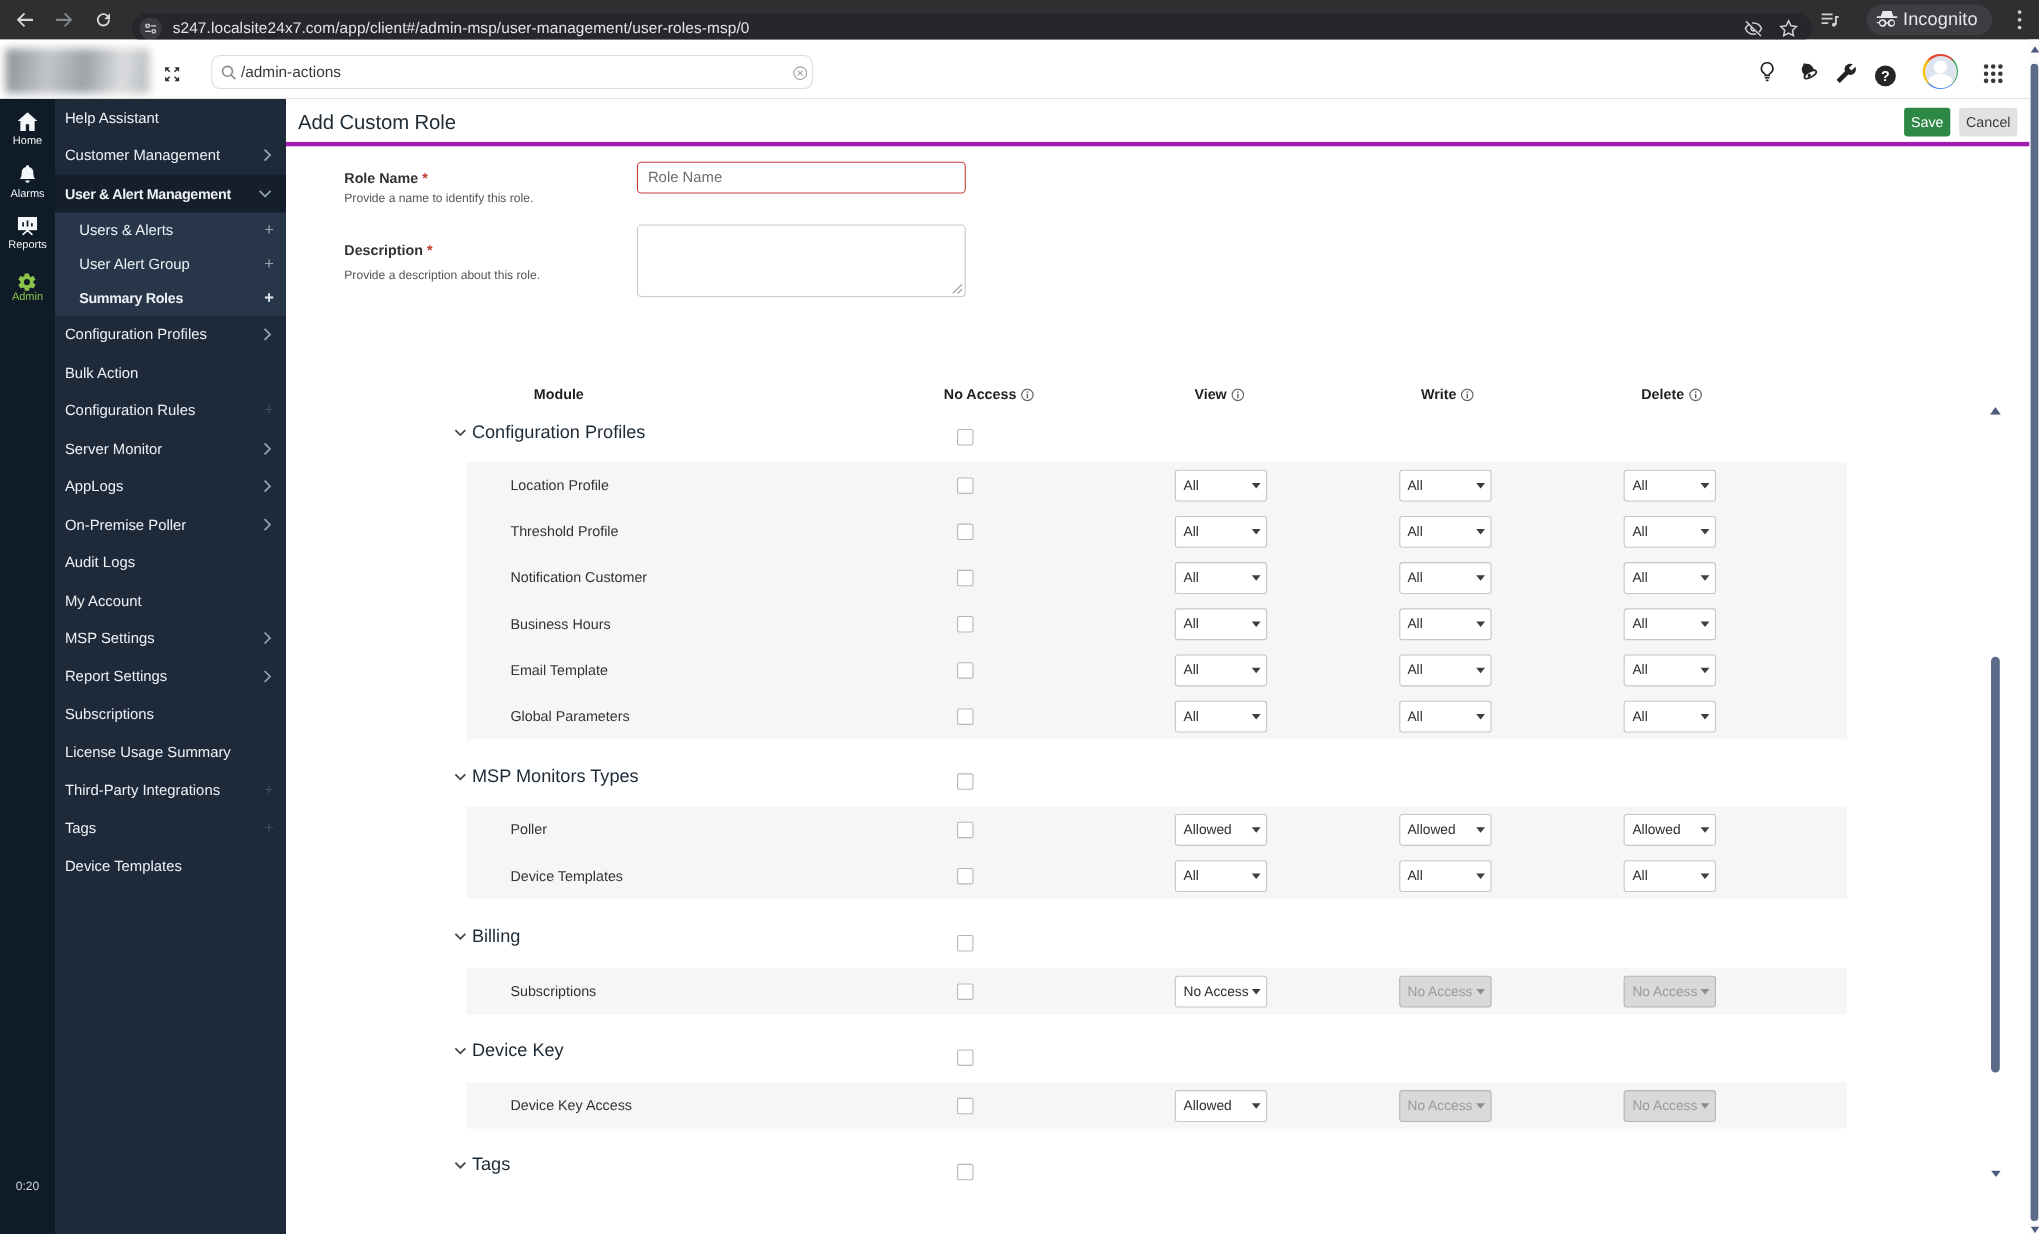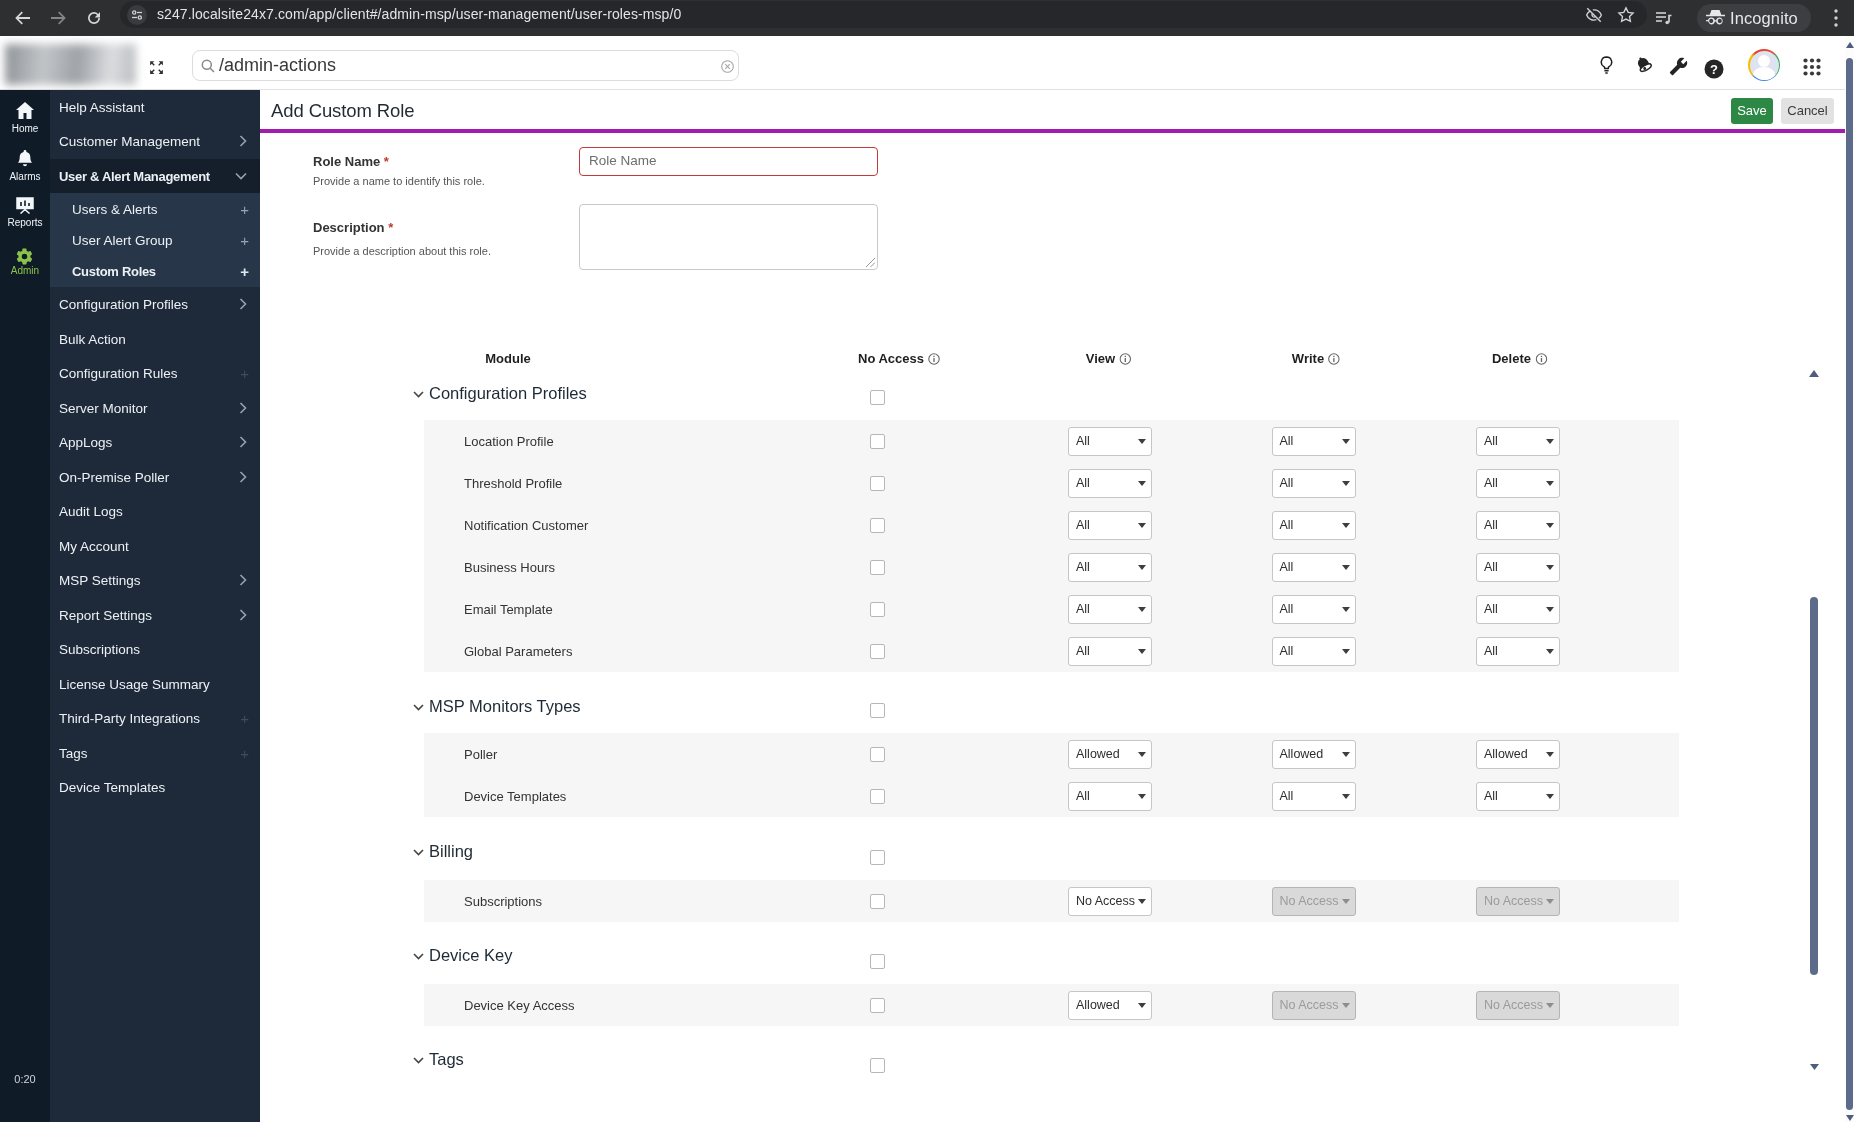--- a/index.html
+++ b/index.html
@@ -2,33 +2,33 @@
 <html><head>
 <meta charset="utf-8">
 <style>
 * { margin:0; padding:0; box-sizing:border-box; }
 html,body { width:1854px; height:1122px; overflow:hidden; background:#fff;
   font-family:"Liberation Sans", sans-serif; }
 .abs { position:absolute; }
 
 
 #toolbar { position:absolute; left:0; top:0; width:1854px; height:36px; background:#2e2f31; }
-#urlpill { position:absolute; left:120px; top:1px; width:1527px; height:27px; border-radius:13.5px; background:#26272a; }
+#urlpill { position:absolute; left:120px; top:12px; width:1527px; height:27px; border-radius:13.5px; background:#26272a; }
 #sitebtn { position:absolute; left:7px; top:3.5px; width:20px; height:20px; border-radius:50%; background:#3a3b3e; }
 #urltext { position:absolute; left:37px; top:0; height:27px; line-height:27px; font-size:14px; color:#e2e4e6; letter-spacing:0.1px; }
 #incog { position:absolute; left:1697px; top:4px; width:114px; height:28px; border-radius:14px; background:#3d3e41; color:#e6e7e9; }
 #incog span { position:absolute; left:33px; top:0; line-height:28px; font-size:16.5px; letter-spacing:0.1px; }
 
 
 #appheader { position:absolute; left:0; top:36px; width:1854px; height:54px; background:#fff; border-bottom:1px solid #e2e2e2; }
 #logo { position:absolute; left:5px; top:8px; width:131px; height:41px; border-radius:2px;
   background:linear-gradient(95deg,#8e9296 0%,#c3c6c9 30%,#9ea2a6 55%,#dcdee0 80%,#b9bcbf 100%);
   filter:blur(4px); }
 #searchbox { position:absolute; left:192px; top:14px; width:547px; height:31px; border:1px solid #dcdcdc; border-radius:8px; background:#fff; }
-#searchtext { position:absolute; left:26px; top:0; line-height:29px; font-size:18px; color:#37393b; }
+#searchtext { position:absolute; left:26px; top:0; line-height:29px; font-size:14px; color:#37393b; }
 
 
 #rail { position:absolute; left:0; top:90px; width:50px; height:1032px; background:#0f1b27; }
 .raillbl { position:absolute; width:50px; text-align:center; font-size:10px; color:#f2f5f8; }
 #menu { position:absolute; left:50px; top:90px; width:210px; height:1032px; background:#1e2a39; color:#edf1f5; font-size:13.5px; }
 .mi { position:relative; }
 .mi .t { position:absolute; left:9px; top:50%; transform:translateY(-50%); }
 .mi .chev { position:absolute; right:13px; top:50%; transform:translateY(-50%); }
 .mi .plus { position:absolute; right:11px; top:50%; transform:translateY(-50%); font-size:15px; color:#97a5b3; font-weight:400;}
 .sub .t { left:22px; }
@@ -236,21 +236,21 @@
   <div id="submenu">
     <div class="mi sub" style="height:31.3px">
         <span class="t">Users &amp; Alerts</span>
         <span class="plus">+</span>
       </div>
     <div class="mi sub" style="height:31.3px">
         <span class="t">User Alert Group</span>
         <span class="plus">+</span>
       </div>
     <div class="mi sub" style="height:31.4px">
-        <span class="t" style="font-weight:700;font-size:13px;letter-spacing:-0.3px">Custom Roles</span>
+        <span class="t" style="font-weight:700;font-size:13px;letter-spacing:-0.3px">Summary Roles</span>
         <span class="plus" style="color:#dfe6ec;font-weight:600">+</span>
       </div>
   </div>
   <div class="mi" style="height:34.5px">
       <span class="t">Configuration Profiles</span>
     <svg class="chev" width="8" height="12" viewBox="0 0 8 12" fill="none" stroke="#94a3b2" stroke-width="1.6">
         <path d="M1.5 1l5 5-5 5"></path>
       </svg>
     </div>
   <div class="mi" style="height:34.5px">

